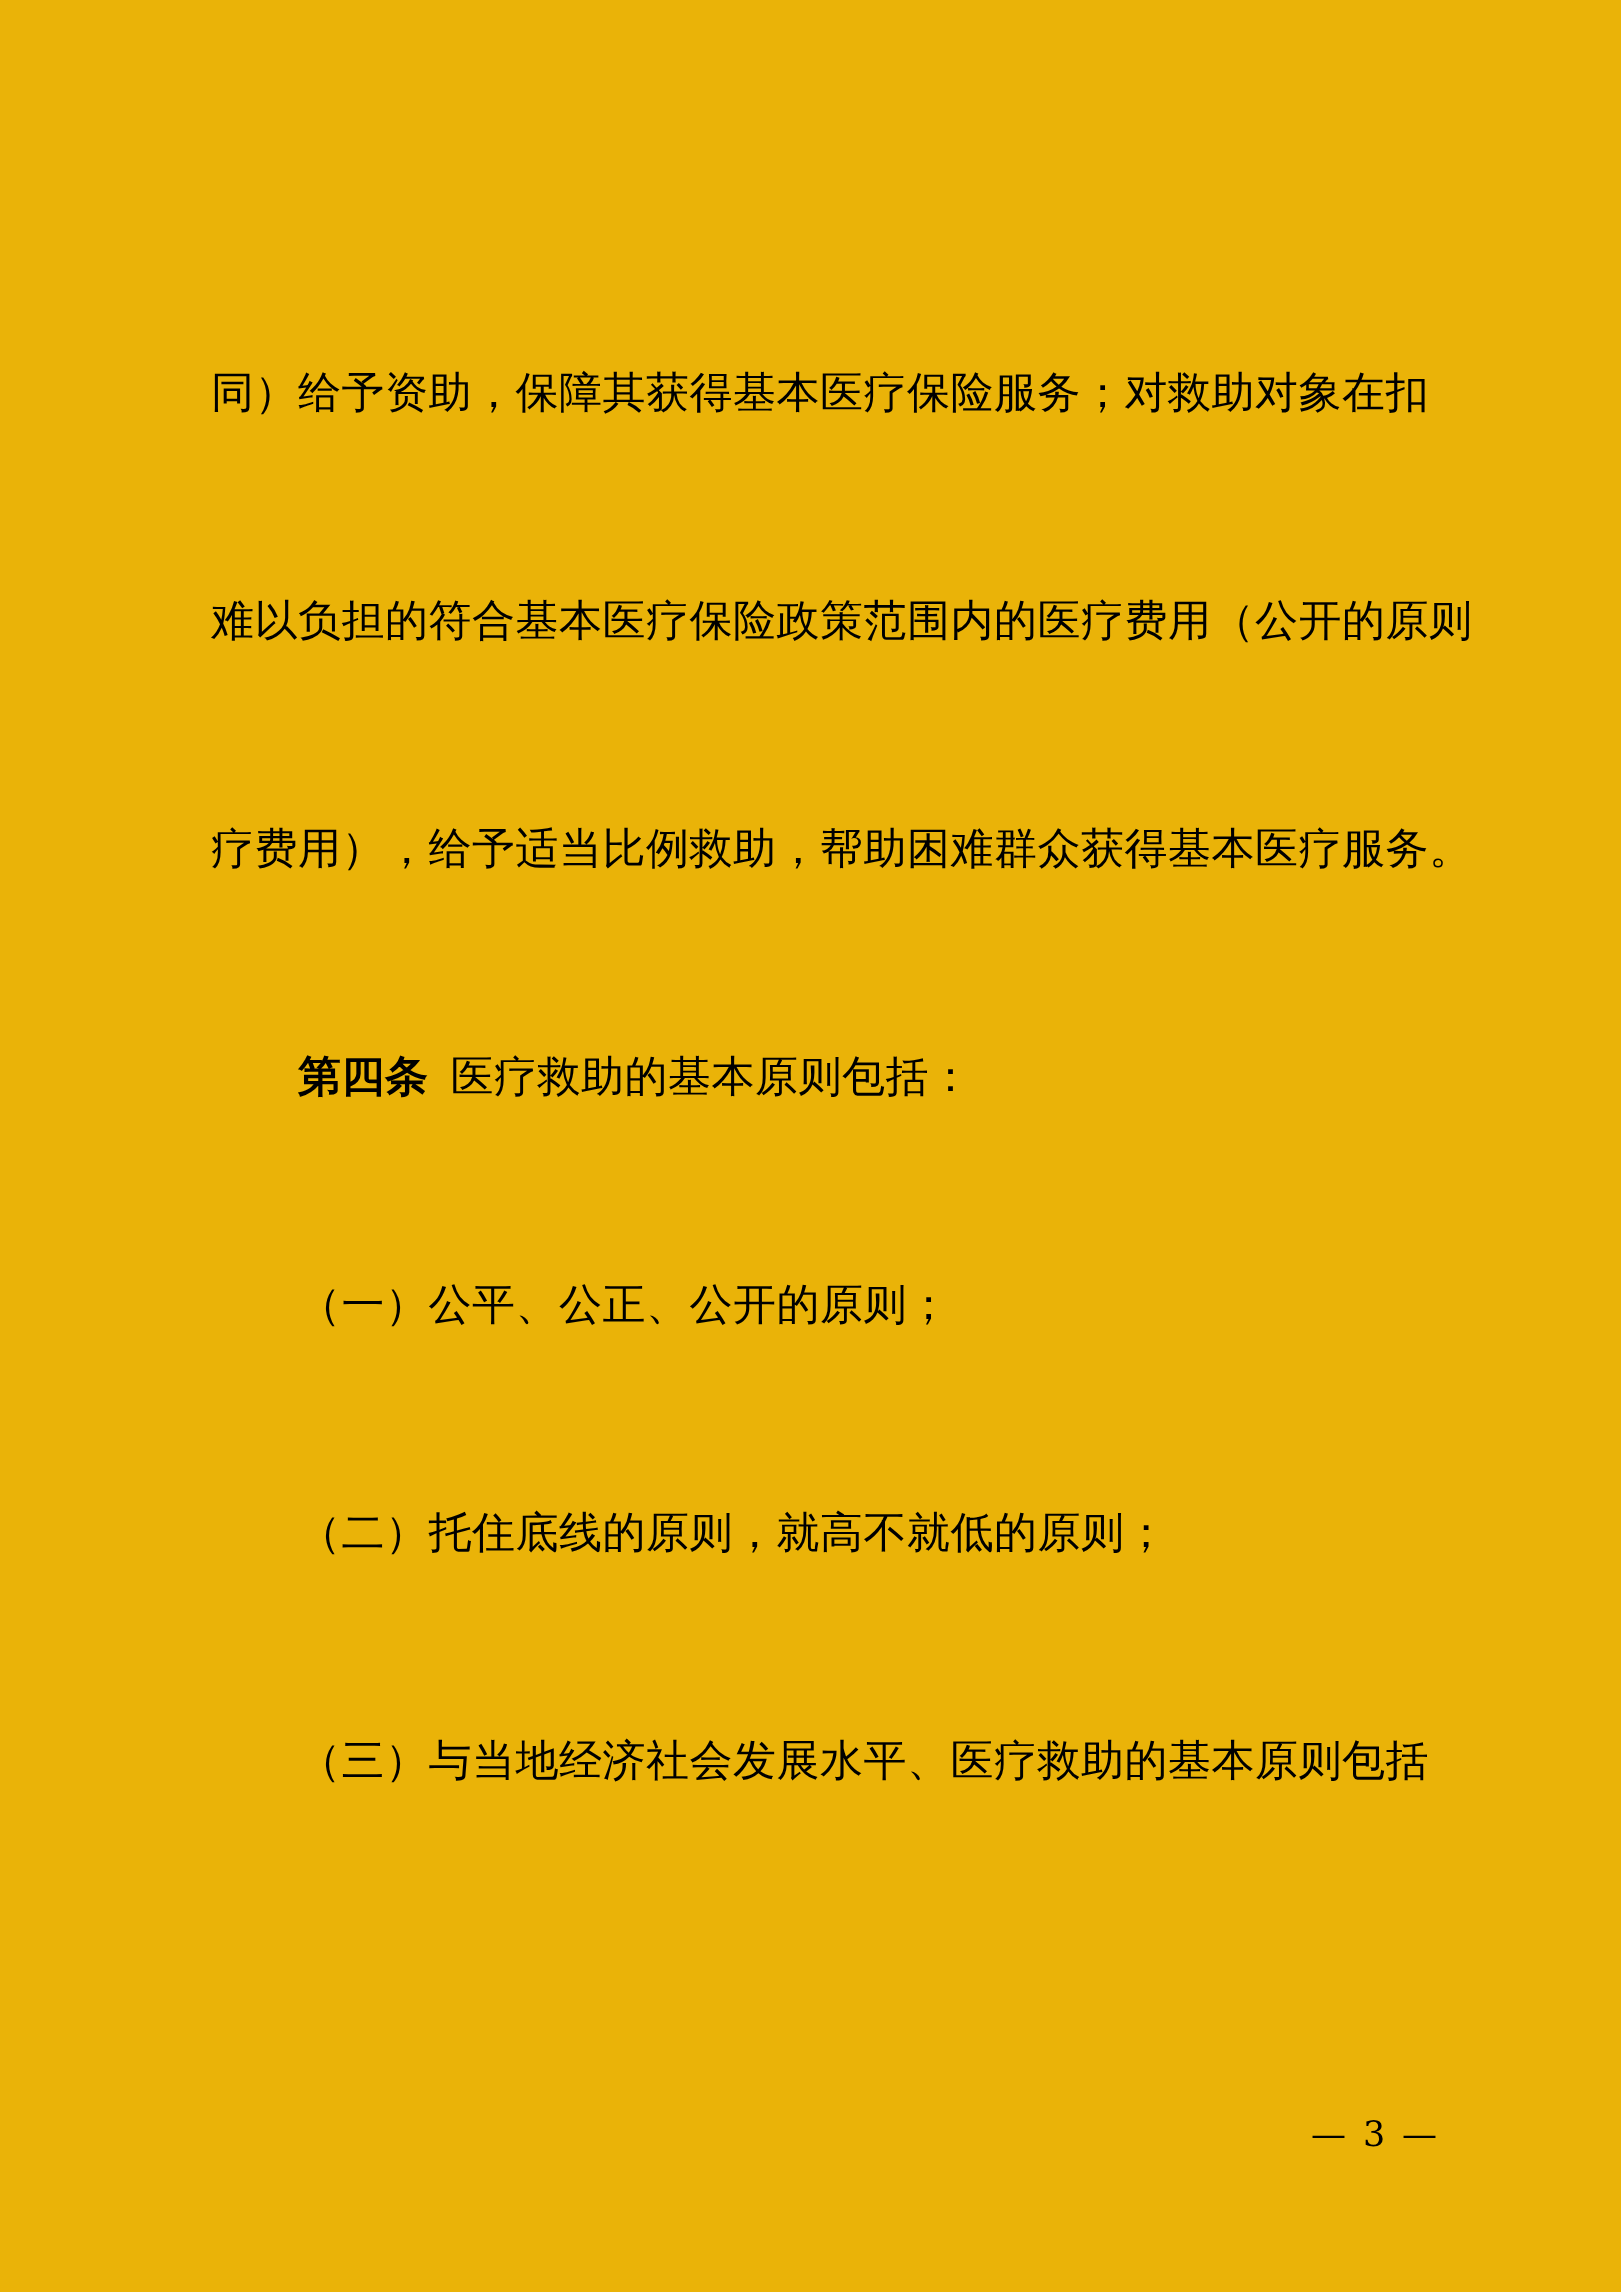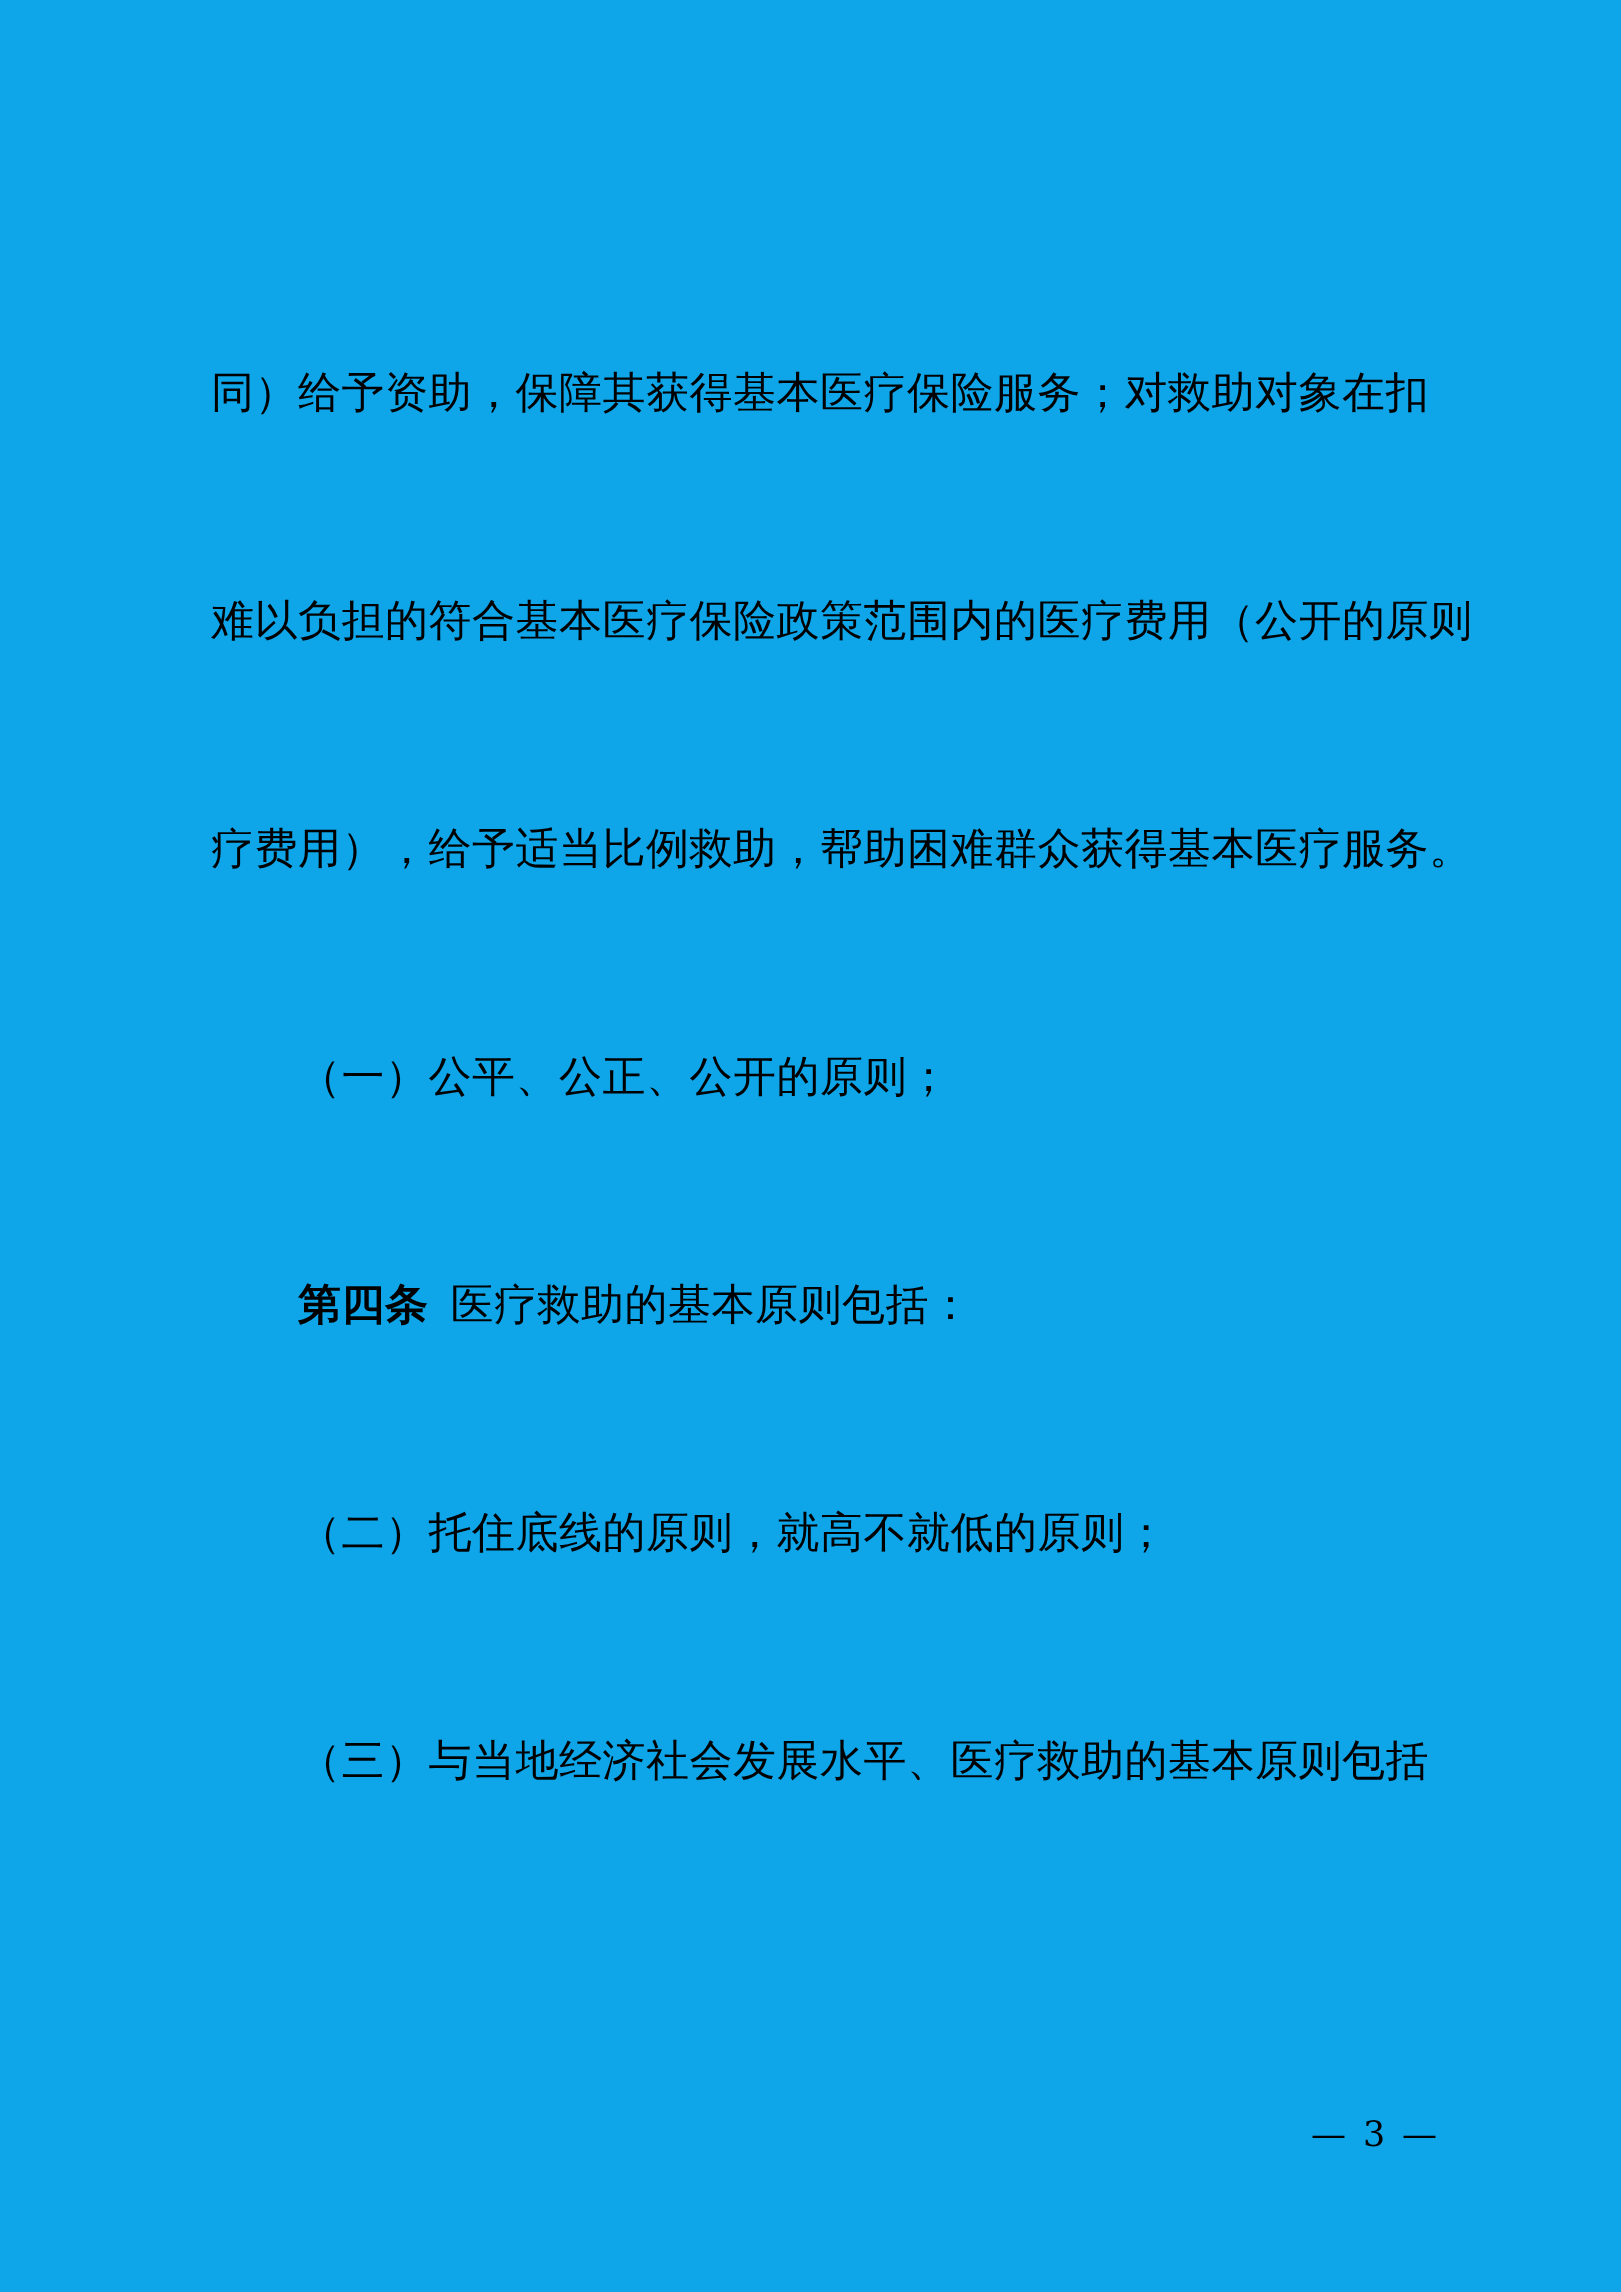--- a/index.html
+++ b/index.html
@@ -4,21 +4,21 @@
 <style>
   html, body {
     margin: 0;
     padding: 0;
     background: #ffffff;
   }
   .page {
     position: relative;
     width: 1621px;
     height: 2293px;
-    background: #0ea5e9;
+    background: #eab308;
     color: #000000;
     font-family: "DejaVu Serif", "Liberation Serif", serif;
     overflow: hidden;
   }
   .content {
     position: absolute;
     left: 211px;
     top: 202px;
     width: 1284px;
     font-size: 43px;
@@ -44,22 +44,22 @@
 </style>
 </head>
 <body>
 
 <div class="page">
 
   <div class="content">
     <div class="line"><span class="b"></span><span>同）给予资助，保障其获得基本医疗保险服务；对救助对象在扣</span></div>
     <div class="line"><span class="b"></span><span>难以负担的符合基本医疗保险政策范围内的医疗费用（公开的原则</span></div>
     <div class="line"><span class="b"></span><span>疗费用），给予适当比例救助，帮助困难群众获得基本医疗服务。</span></div>
+    <div class="line"><span class="b">　　第四条</span><span> 医疗救助的基本原则包括：</span></div>
     <div class="line"><span class="b"></span><span>　　（一）公平、公正、公开的原则；</span></div>
-    <div class="line"><span class="b">　　第四条</span><span> 医疗救助的基本原则包括：</span></div>
     <div class="line"><span class="b"></span><span>　　（二）托住底线的原则，就高不就低的原则；</span></div>
     <div class="line"><span class="b"></span><span>　　（三）与当地经济社会发展水平、医疗救助的基本原则包括</span></div>
     
     
     
     
     
     
     
     

